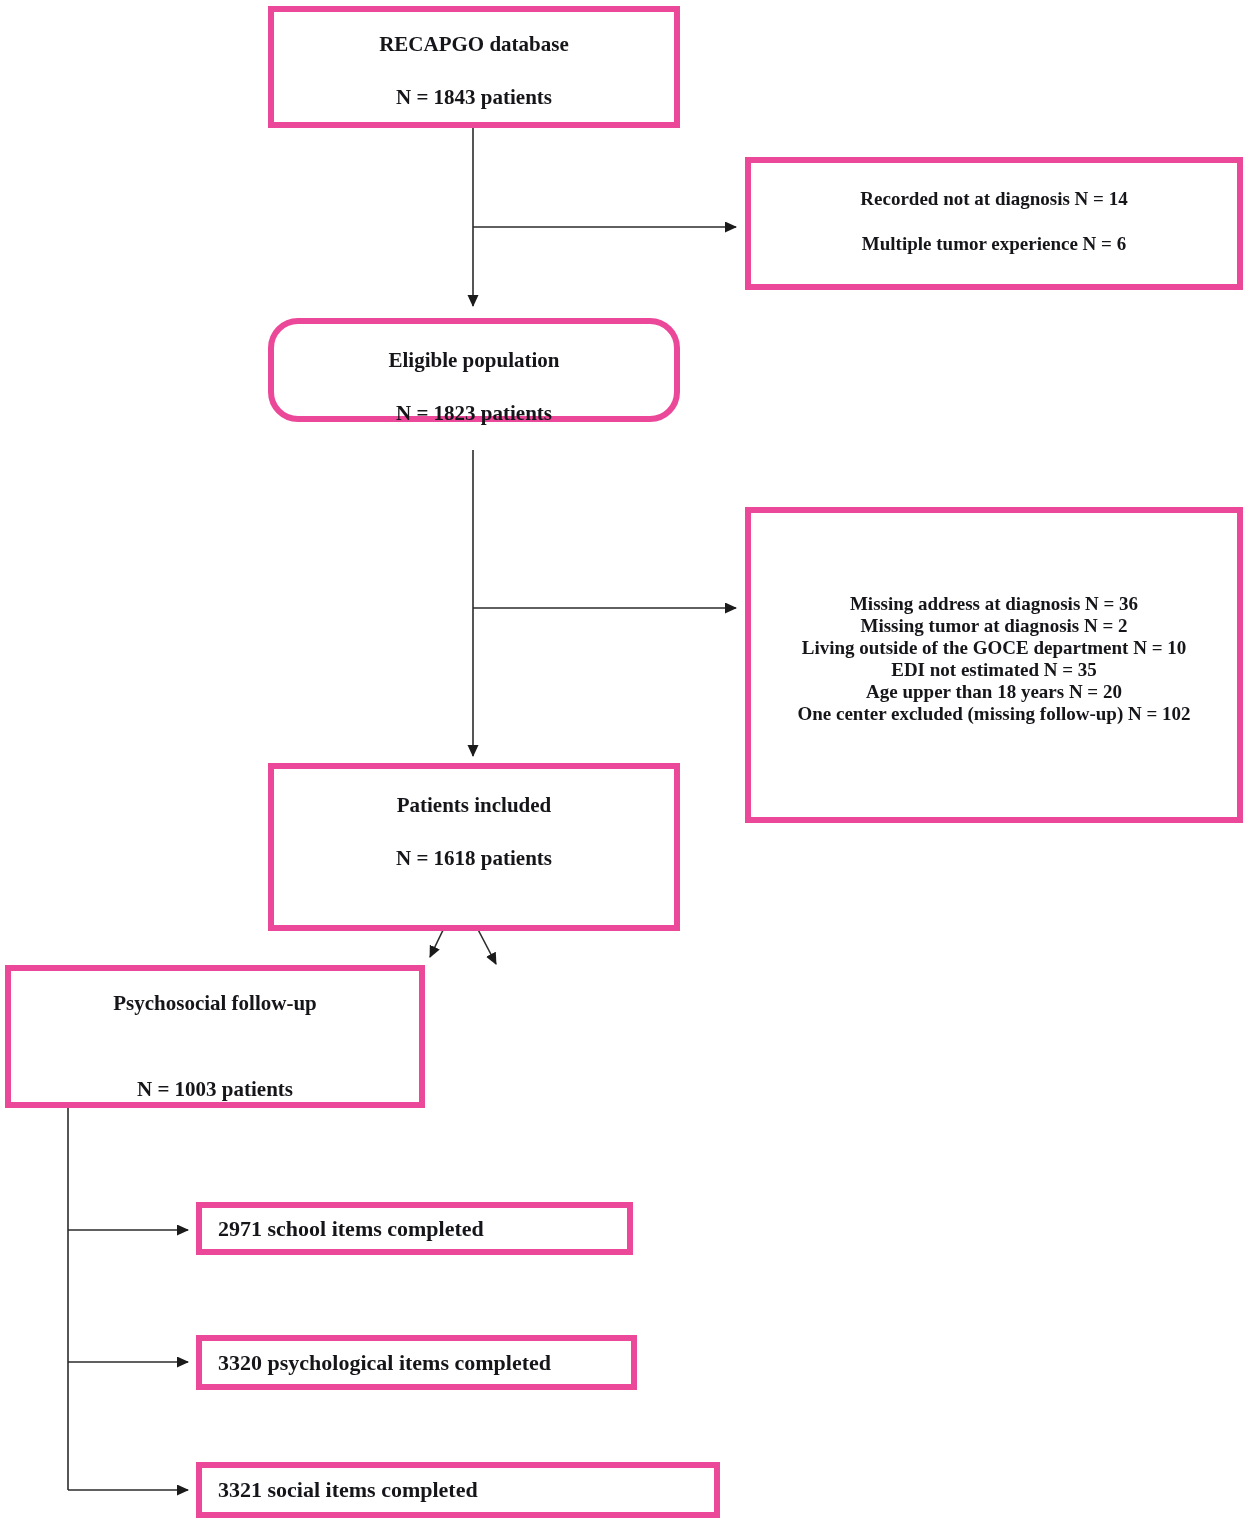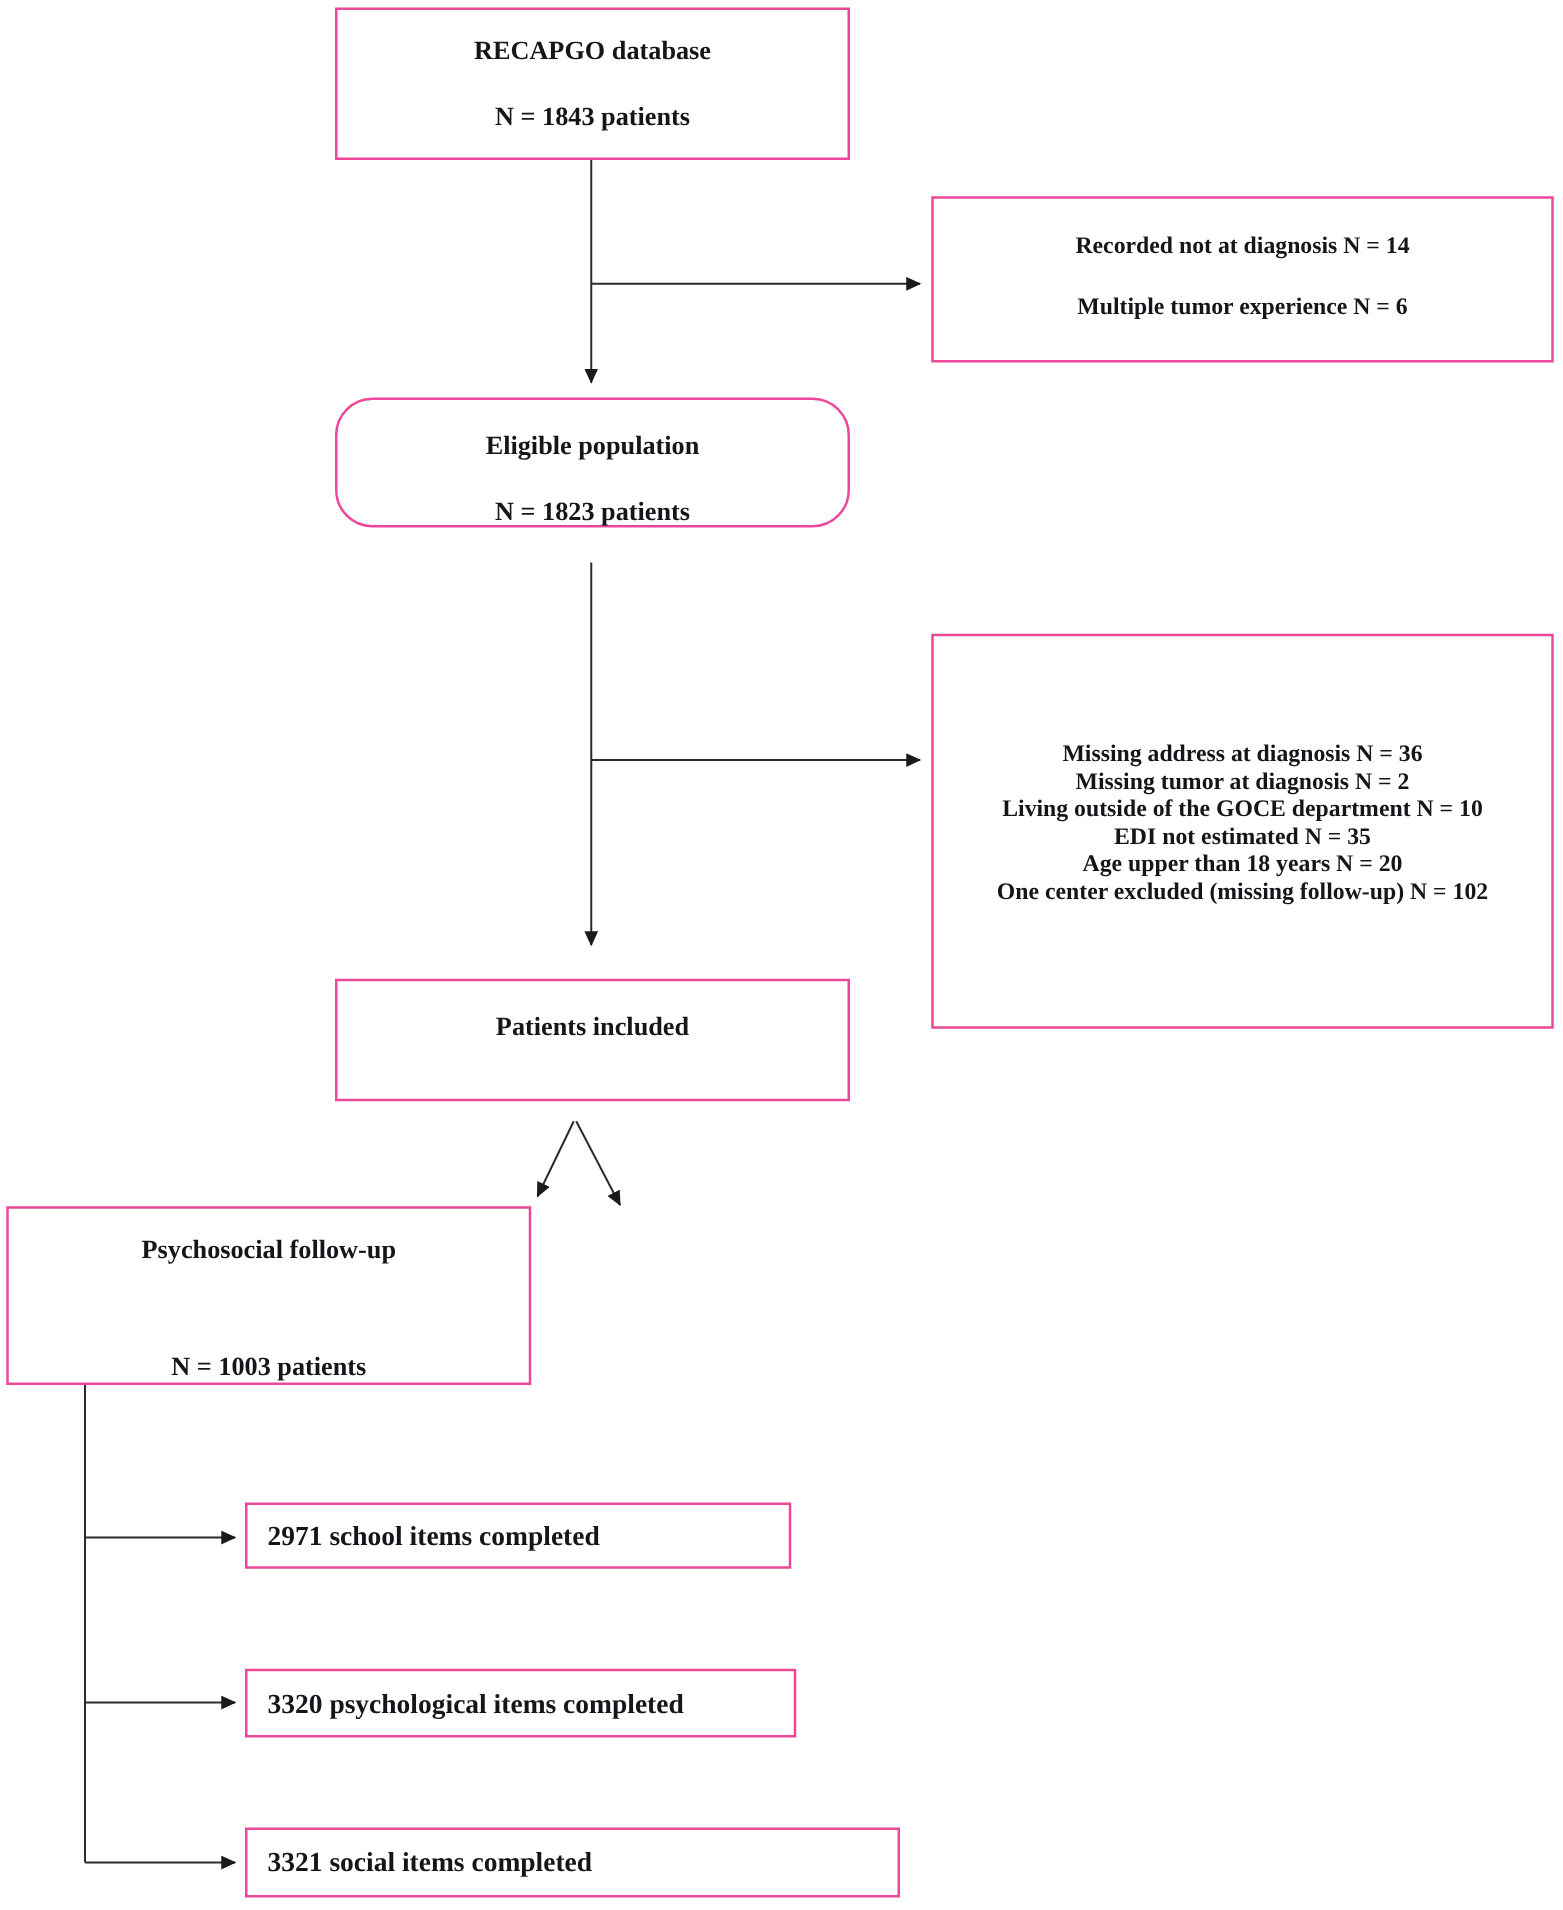--- a/index.html
+++ b/index.html
@@ -17,21 +17,21 @@
     width: 1250px; height: 1528px;
   }
   #connectors line, #connectors polyline {
     stroke: #2b2b2b;
     stroke-width: 1.6;
     fill: none;
   }
   .box {
     position: absolute;
     background: #ffffff;
-    border: 2px solid #ec4899;
+    border: 6px solid #ec4899;
     box-sizing: border-box;
     display: flex;
     flex-direction: column;
     align-items: center;
     text-align: center;
   }
   .box .line { width: 100%; }
   .flow-box {
     font-weight: bold;
     font-size: 21px;
@@ -50,21 +50,21 @@
     justify-content: center;
     align-items: flex-start;
     text-align: left;
     padding-left: 16px;
   }
   
   #box-recapgo     { left: 268px; top: 6px;    width: 412px; height: 122px; }
   #box-excl1       { left: 745px; top: 157px;  width: 498px; height: 133px; padding-top:14px; }
   #box-eligible    { left: 268px; top: 318px;  width: 412px; height: 104px; padding-top:24px;border-radius:30px; }
   #box-excl2       { left: 745px; top: 507px;  width: 498px; height: 316px; justify-content: center; }
-  #box-included    { left: 268px; top: 763px;  width: 412px; height: 98px; padding-top:24px;margin-top:20px; }
+  #box-included    { left: 268px; top: 763px;  width: 412px; height: 168px; padding-top:24px; }
   #box-followup    { left: 5px;   top: 965px;  width: 420px; height: 143px; padding-top:20px;justify-content:space-between; }
   #box-nofollowup  { left: 505px; top: 972px;  width: 417px; height: 136px; padding-top:26px; }
   #box-school      { left: 196px; top: 1202px; width: 437px; height: 53px; }
   #box-psych       { left: 196px; top: 1335px; width: 441px; height: 55px; }
   #box-social      { left: 196px; top: 1462px; width: 524px; height: 56px; }
 </style>
 </head>
 <body>
 
 <div id="stage">
@@ -106,20 +106,21 @@
     <div class="line">Missing address at diagnosis N = 36</div>
     <div class="line">Missing tumor at diagnosis N = 2</div>
     <div class="line">Living outside of the GOCE department N = 10</div>
     <div class="line">EDI not estimated N = 35</div>
     <div class="line">Age upper than 18 years N = 20</div>
     <div class="line">One center excluded (missing follow-up) N = 102</div>
   </div>
 
   <div id="box-included" class="box flow-box">
     <div class="line">Patients included</div>
+    <div class="line">N = 1618 patients</div>
   </div>
 
   <div id="box-followup" class="box flow-box">
     <div class="line">Psychosocial follow-up</div>
     <div class="line">N = 1003 patients</div>
   </div>
 
 
   <div id="box-school" class="box item-box">
     <div class="line">2971 school items completed</div>

